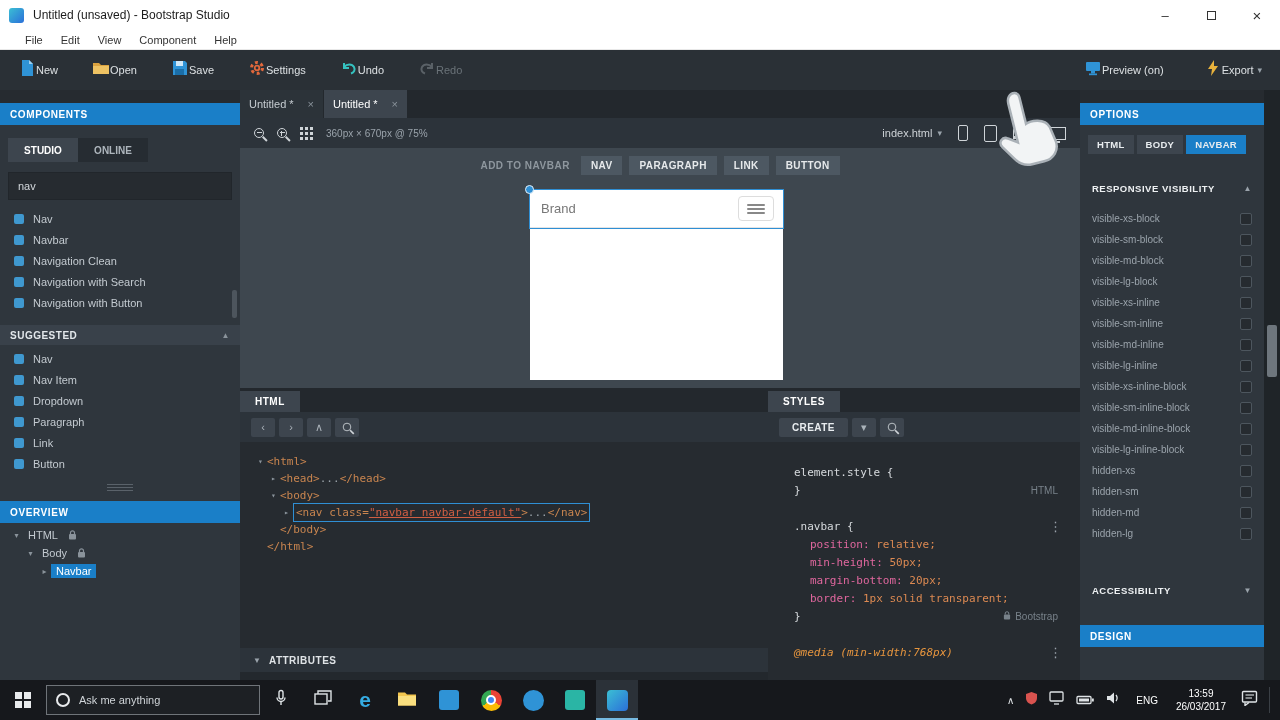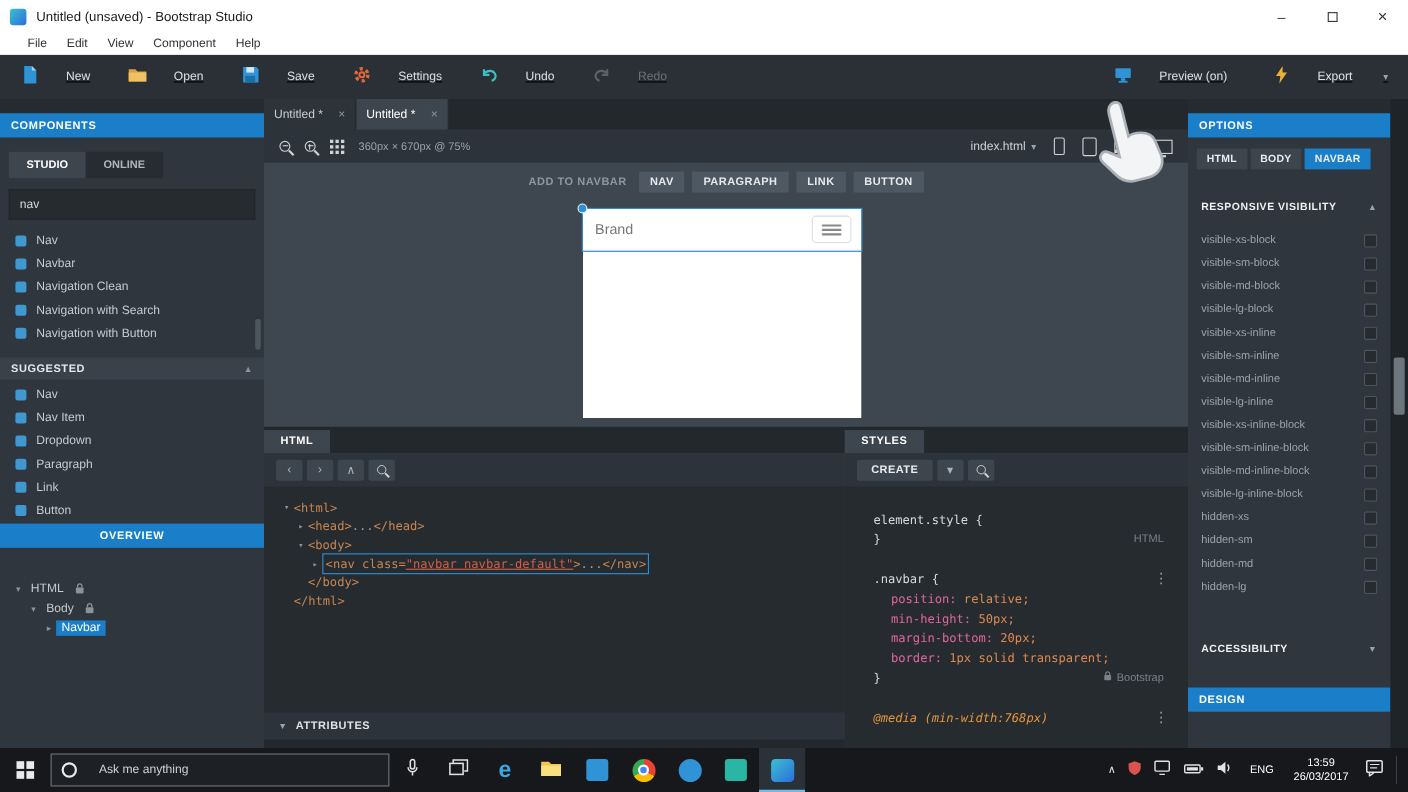--- a/index.html
+++ b/index.html
@@ -14,21 +14,21 @@
   .win-btn { width:46px; height:30px; display:flex; align-items:center; justify-content:center; font-size:13px; color:#333; }
   .win-max-glyph { width:9px; height:9px; border:1px solid #333; display:inline-block; }
   .win-close { font-size:15px; }
 
   
   .menubar { position:absolute; top:30px; left:0; right:0; height:20px; background:#fff; display:flex; align-items:center; padding-left:16px; border-bottom:1px solid #e8e8e8; }
   .menu-item { font-size:11px; color:#333; padding:0 9px; line-height:20px; }
 
   
   .toolbar { position:absolute; top:50px; left:0; right:0; height:40px; background:#2a3036; display:flex; align-items:center; padding:0 18px; }
-  .tb-btn { display:flex; align-items:center; gap:24px; margin-right:34px; cursor:default;text-decoration:underline; }
+  .tb-btn { display:flex; align-items:center; gap:0; margin-right:34px; cursor:default; }
   .tb-label { font-size:11px; color:#dce0e3; }
   .tb-btn.disabled .tb-label { color:#6a7278; }
   .tb-right { margin-left:auto; display:flex; align-items:center; }
   .tb-right .tb-btn { margin-right:0; margin-left:40px; }
   .tb-caret { font-size:9px; color:#9aa3ab; margin-left:4px; }
 
   
   .app { position:absolute; top:90px; left:0; right:0; bottom:40px; }
 
   
@@ -39,21 +39,21 @@
   .seg-tab { width:70px; height:24px; display:flex; align-items:center; justify-content:center; font-size:10px; font-weight:bold; color:#aeb6bd; background:#262c32; }
   .seg-tab.active { background:#3d454e; color:#fff; }
   .comp-search { position:absolute; top:82px; left:8px; width:224px; height:28px; background:#262b30; border:1px solid #21262b; color:#d3d8dc; font-size:11px; padding:0 9px; outline:none; font-family:"Liberation Sans",sans-serif; }
   .item-list { position:absolute; left:0; right:0; }
   .li-row { height:21px; display:flex; align-items:center; gap:9px; padding-left:14px; font-size:11px; color:#c3cad0; }
   .li-ico { width:10px; height:10px; border-radius:2px; background:#3f98cf; flex:none; }
   .sub-header { position:absolute; left:0; right:0; height:20px; background:#39414a; color:#e3e8ec; font-size:10px; font-weight:bold; letter-spacing:.5px; display:flex; align-items:center; padding:0 10px; }
   .sub-header .tgl { margin-left:auto; color:#8a939b; font-size:8px; }
   .drag-handle { position:absolute; top:394px; left:0; right:0; display:flex; flex-direction:column; align-items:center; gap:2px; }
   .drag-handle i { display:block; width:26px; height:1px; background:#5a626a; }
-  .ov-header { position:absolute; top:386px; left:0; right:0;justify-content:center; }
+  .ov-header { position:absolute; top:411px; left:0; right:0; }
   .ov-tree { position:absolute; top:436px; left:0; right:0; }
   .ov-row { height:18px; display:flex; align-items:center; font-size:11px; color:#c3cad0; }
   .ov-arrow { width:13px; color:#8a939b; font-size:8px; text-align:center; flex:none; }
   .ov-label { padding:1px 5px; }
   .ov-label.sel { background:#1a7fc8; color:#fff; }
   .ov-lock { margin-left:5px; display:inline-flex; }
   .comp-scroll-thumb { position:absolute; right:3px; top:200px; width:5px; height:28px; background:#4d555d; border-radius:2px; }
 
   
   .center { position:absolute; top:0; bottom:0; left:240px; width:840px; }
@@ -136,21 +136,21 @@
   .cb-label { font-size:10px; color:#9aa3ab; }
   .cb-box { margin-left:auto; width:12px; height:12px; background:#262b30; border:1px solid #4d565e; border-radius:2px; }
   .sb-scrollbar { position:absolute; top:0; bottom:0; right:0; width:16px; background:#1f2428; }
   .sb-thumb { position:absolute; left:3px; width:10px; top:235px; height:52px; background:#6e767d; border-radius:2px; }
 
   
   .taskbar { position:absolute; bottom:0; left:0; right:0; height:40px; background:#16181c; display:flex; align-items:center; }
   .start-btn { width:46px; height:40px; display:flex; align-items:center; justify-content:center; }
   .win-logo { display:grid; grid-template-columns:7px 7px; grid-template-rows:7px 7px; gap:1.5px; }
   .win-logo i { background:#e8eaec; display:block; }
-  .cortana { width:308px; height:30px; background:#1d2024; border:1px solid #6f7479; display:flex; align-items:center; padding:0 9px; gap:20px; }
+  .cortana { width:214px; height:30px; background:#1d2024; border:1px solid #6f7479; display:flex; align-items:center; padding:0 9px; gap:9px; }
   .cortana-ring { width:14px; height:14px; border:2px solid #e8eaec; border-radius:50%; flex:none; }
   .cortana input { background:transparent; border:none; outline:none; color:#cfd3d7; font-size:11px; width:180px; font-family:"Liberation Sans",sans-serif; }
   .cortana input::placeholder { color:#cfd3d7; opacity:1; }
   .tb-slot { width:42px; height:40px; display:flex; align-items:center; justify-content:center; }
   .tb-slot.active-app { background:#2b3138; box-shadow:inset 0 -2px 0 #76b9e0; }
   .edge-e { font-size:21px; font-weight:bold; color:#35abe2; }
   .app-sq-blue { width:20px; height:20px; border-radius:3px; background:#2f93d6; }
   .app-circle-blue { width:21px; height:21px; border-radius:50%; background:#2f93d6; }
   .app-sq-teal { width:20px; height:20px; border-radius:3px; background:#2ab5a5; }
   .bss-ico { width:21px; height:21px; border-radius:4px; background:linear-gradient(135deg,#3bbfd4,#2b6fd9); }

